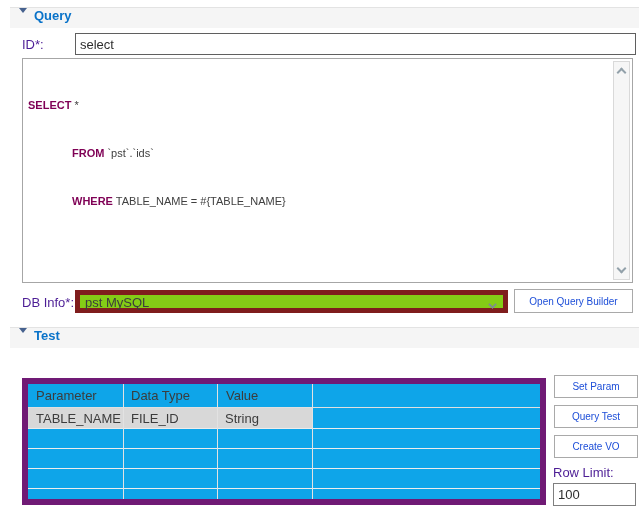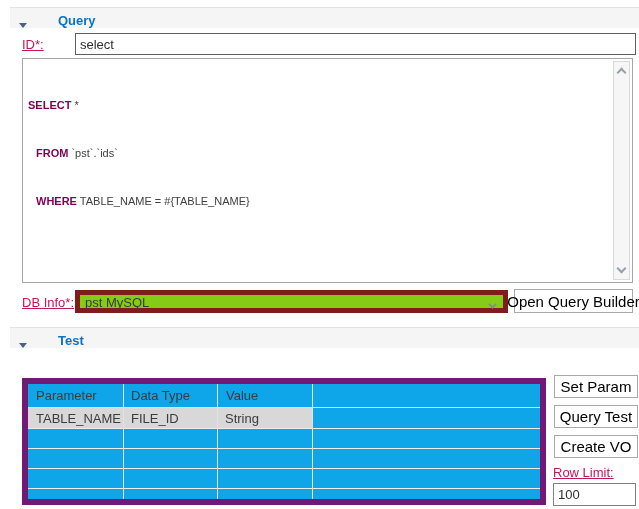--- a/index.html
+++ b/index.html
@@ -3,64 +3,64 @@
 <meta charset="utf-8">
 <style>
   * { margin:0; padding:0; box-sizing:border-box; }
   body { background:#ffffff; font-family:"Liberation Sans", sans-serif; }
   .screen { position:relative; width:639px; height:509px; background:#ffffff;
             color:#3c3c3c; font-size:13px; overflow:hidden; }
 
   
   .section-header { position:absolute; left:10px; width:629px; height:21px;
                     background:#f5f5f5; border-top:1px solid #e3e3e3;
-                    display:flex; align-items:flex-end; cursor:default;gap:24px; }
+                    display:flex; align-items:flex-start; cursor:default; }
   .twistie { width:0; height:0; border-left:4px solid transparent;
              border-right:4px solid transparent; border-top:5px solid #46618e;
              margin:0 7px 0 9px; }
   .section-title { color:#0a73c9; font-weight:bold; font-size:13px; }
 
   
-  .lbl { position:absolute; white-space:nowrap; color:#be185d;text-decoration:underline; }
+  .lbl { position:absolute; white-space:nowrap; color:#4c1d95; }
 
   
   .txt-input { position:absolute; font-family:"Liberation Sans", sans-serif;
                font-size:13px; color:#2e2e2e; background:#fff; padding:0 4px;
                outline:none; }
   #id-input { left:75px; top:33px; width:561px; height:22px; border:1px solid #5f5f5f; }
   #rowlimit-input { left:553px; top:483px; width:83px; height:23px; border:1px solid #7f7f7f; }
 
   
   .sql-editor { position:absolute; left:22px; top:58px; width:611px; height:225px;
                 background:#fff; border:1px solid #a6a6a6; }
   .sql-code { position:absolute; left:5px; top:6px; right:24px;
               font-family:"Liberation Sans", sans-serif; font-size:11px;
               line-height:16px; color:#404040; white-space:pre; }
-  .sql-line.indent { padding-left:8px; }
+  .sql-line.indent { padding-left:8px;margin-left:36px; }
   .kw { color:#7f0055; font-weight:bold; }
 
   
   .v-scrollbar { position:absolute; top:2px; right:2px; width:17px; height:219px;
                  background:#f6f6f6; border:1px solid #d9d9d9; }
   .chev { width:7px; height:7px; border-right:2px solid #93a1aa;
           border-bottom:2px solid #93a1aa; position:absolute; left:4px; }
   .chev.up   { top:7px;  transform:rotate(-135deg); }
   .chev.down { bottom:7px; transform:rotate(45deg); }
 
   
   .combo { position:absolute; left:75px; top:290px; width:433px; height:23px;
            background:#84cc16; border:5px solid #7f1d1d; display:flex;
            padding-left:5px; cursor:default; }
   .combo-chevron { position:absolute; right:7px; top:6px; width:7px; height:7px;
                    border-right:2px solid #7d8b93; border-bottom:2px solid #7d8b93;
                    transform:rotate(45deg) scale(0.85); transform-origin:center; }
 
   
   .btn { position:absolute; background:#ffffff; border:1px solid #a9a9a9;
-         font-size:15px; color:#000000; display:flex; align-items:center;
+         font-size:10px; color:#1d4ed8; display:flex; align-items:center;
          justify-content:center; white-space:nowrap; cursor:default;
          font-family:"Liberation Sans", sans-serif; }
   #btn-open-qb { left:514px; top:289px; width:119px; height:24px; }
   #btn-set-param  { left:554px; top:375px; width:84px; height:23px; }
   #btn-query-test { left:554px; top:405px; width:84px; height:23px; }
   #btn-create-vo  { left:554px; top:435px; width:84px; height:23px; }
 
   
   .bv-table { position:absolute; left:22px; top:378px; width:524px; height:127px;
               background:#0ea5e9; border:6px solid #701a75; }

